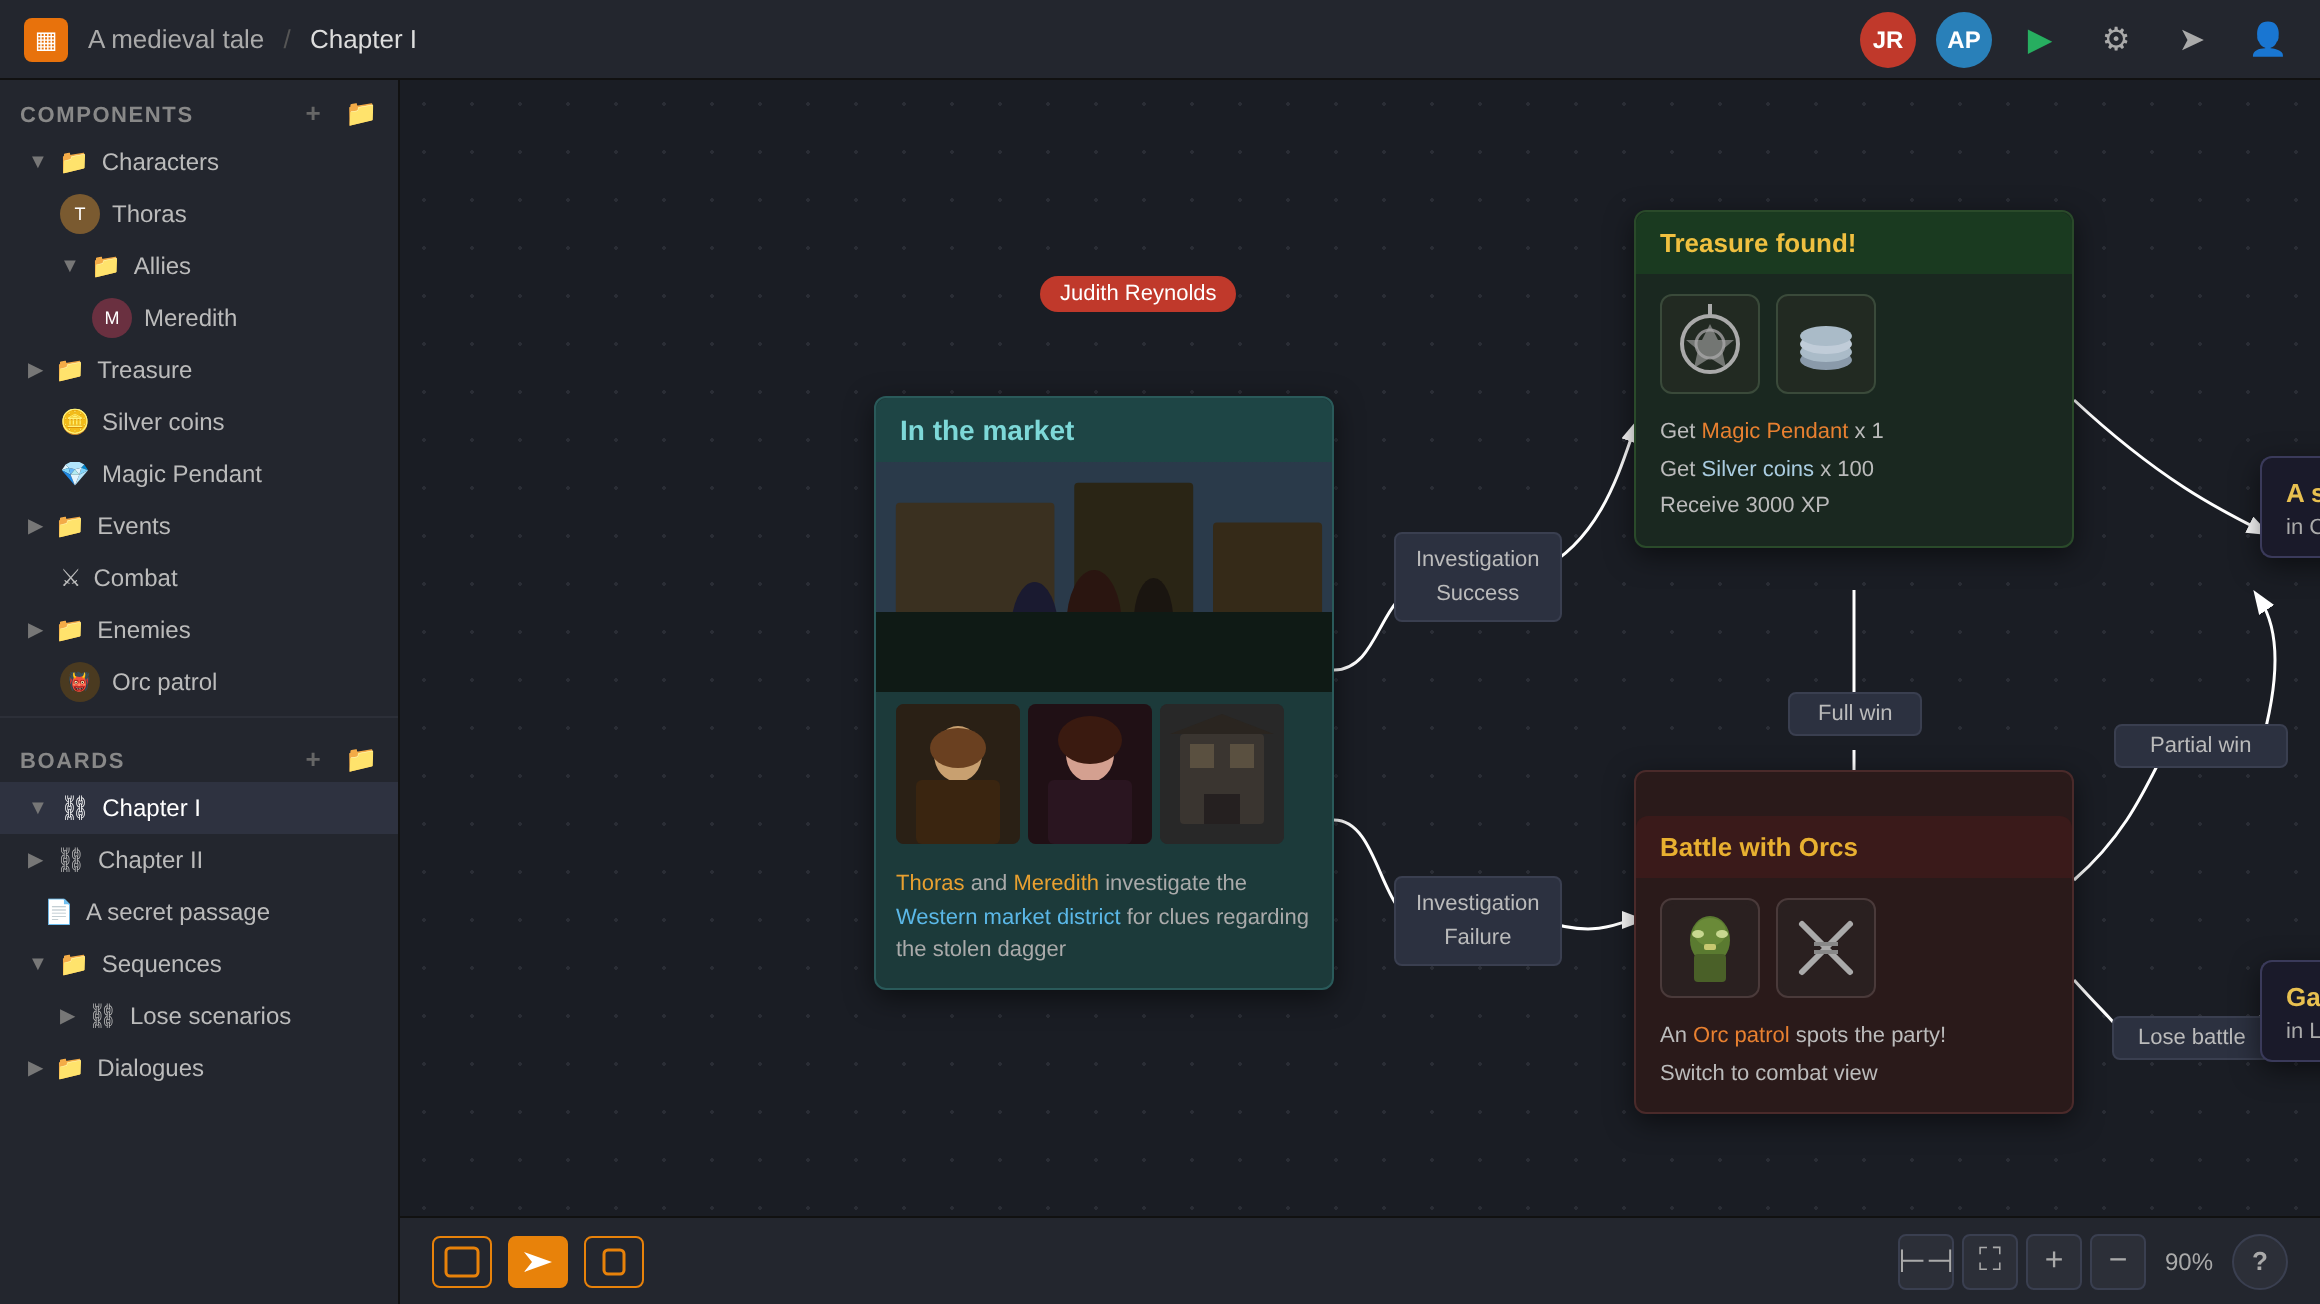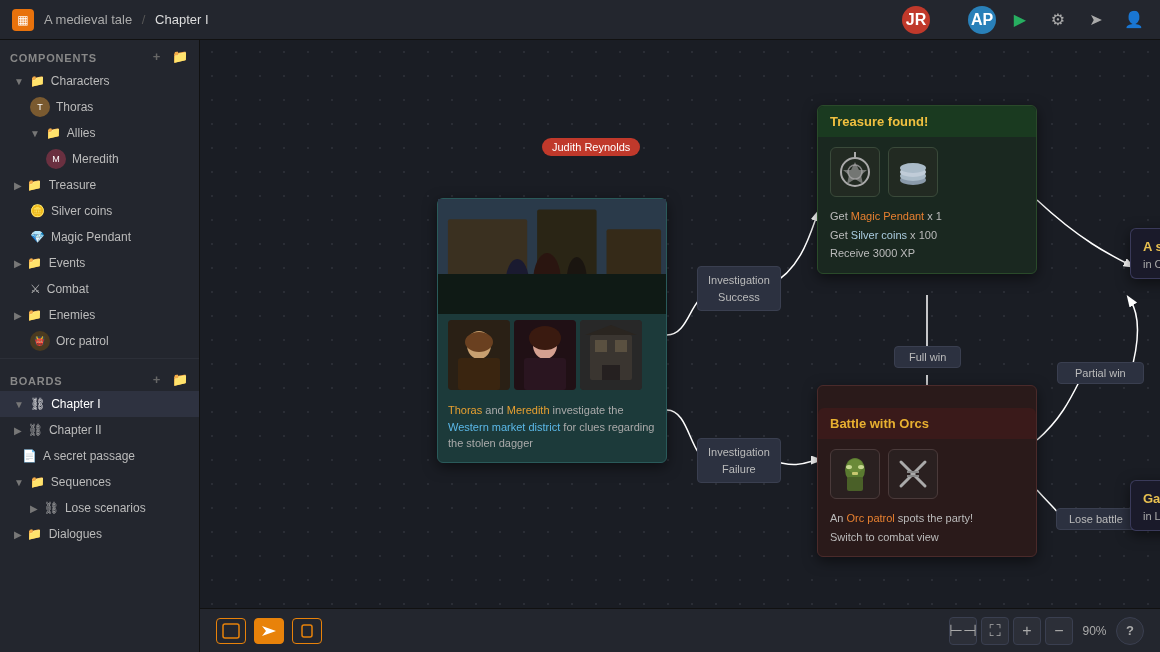--- a/index.html
+++ b/index.html
@@ -22,21 +22,21 @@
       display: flex; align-items: center; justify-content: center;
       font-size: 12px; color: #fff;
     }
     #topbar .breadcrumb { font-size: 13px; color: #aaa; }
     #topbar .breadcrumb span.sep { margin: 0 6px; color: #555; }
     #topbar .breadcrumb span.current { color: #ddd; font-weight: 500; }
     #topbar .spacer { flex: 1; }
     #topbar .avatar {
       width: 28px; height: 28px; border-radius: 50%;
       display: flex; align-items: center; justify-content: center;
-      font-size: 16px; font-weight: 600; color: #fff; margin-left: 28px;
+      font-size: 12px; font-weight: 600; color: #fff;
     }
     #topbar .avatar.jr { background: #c0392b; }
     #topbar .avatar.ap { background: #2980b9; }
     #topbar .icon-btn {
       width: 28px; height: 28px;
       display: flex; align-items: center; justify-content: center;
       color: #aaa; font-size: 16px; cursor: pointer;
       border-radius: 4px;
     }
     #topbar .icon-btn.play { color: #27ae60; }
@@ -253,21 +253,20 @@
       text-align: center;
     }
 
     
     .user-tag {
       position: absolute;
       border-radius: 12px;
       padding: 3px 10px;
       font-size: 11px; color: #fff;
       font-weight: 500;
-      margin-left: 22px;
     }
     .user-tag.judith { background: #c0392b; left: 320px; top: 98px; }
 
     
     #arrows-svg {
       position: absolute;
       top: 0; left: 0;
       width: 100%; height: 100%;
       pointer-events: none;
     }
@@ -463,20 +462,23 @@
           <path d="M0,0 L0,6 L8,3 z" fill="white"></path>
         </marker>
       </defs>
     </svg>
 
     <div class="user-tag judith">
       <span>Judith Reynolds</span>
     </div>
 
     <div class="node node-market">
+      <div class="node-header">
+        <span>In the market</span>
+      </div>
       <div class="node-body">
         <div class="node-img">
           <div class="market-scene">
             <svg width="100%" height="100%" viewBox="0 0 230 115">
 
               <rect width="230" height="115" fill="#2a3a4a"></rect>
 
               <rect x="10" y="20" width="80" height="70" fill="#3a3020" rx="2"></rect>
               <rect x="100" y="10" width="60" height="80" fill="#2a2515" rx="2"></rect>
               <rect x="170" y="30" width="55" height="60" fill="#352a18" rx="2"></rect>

